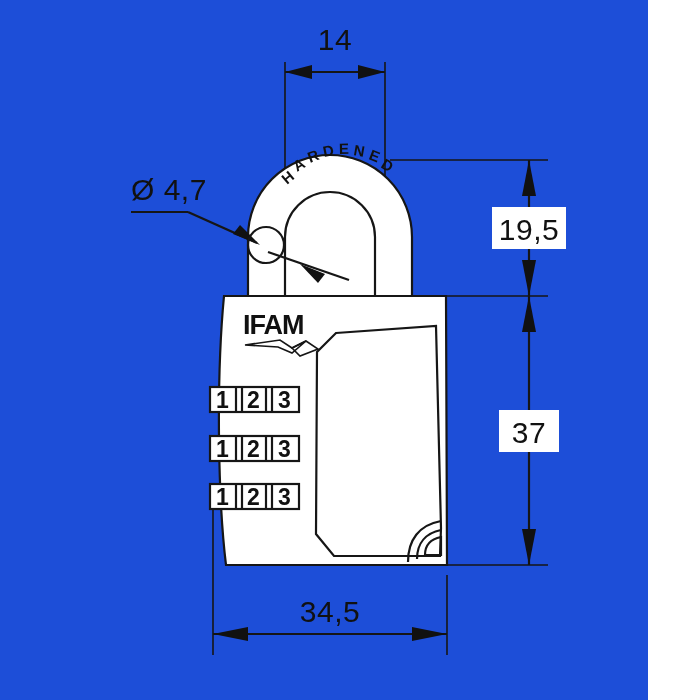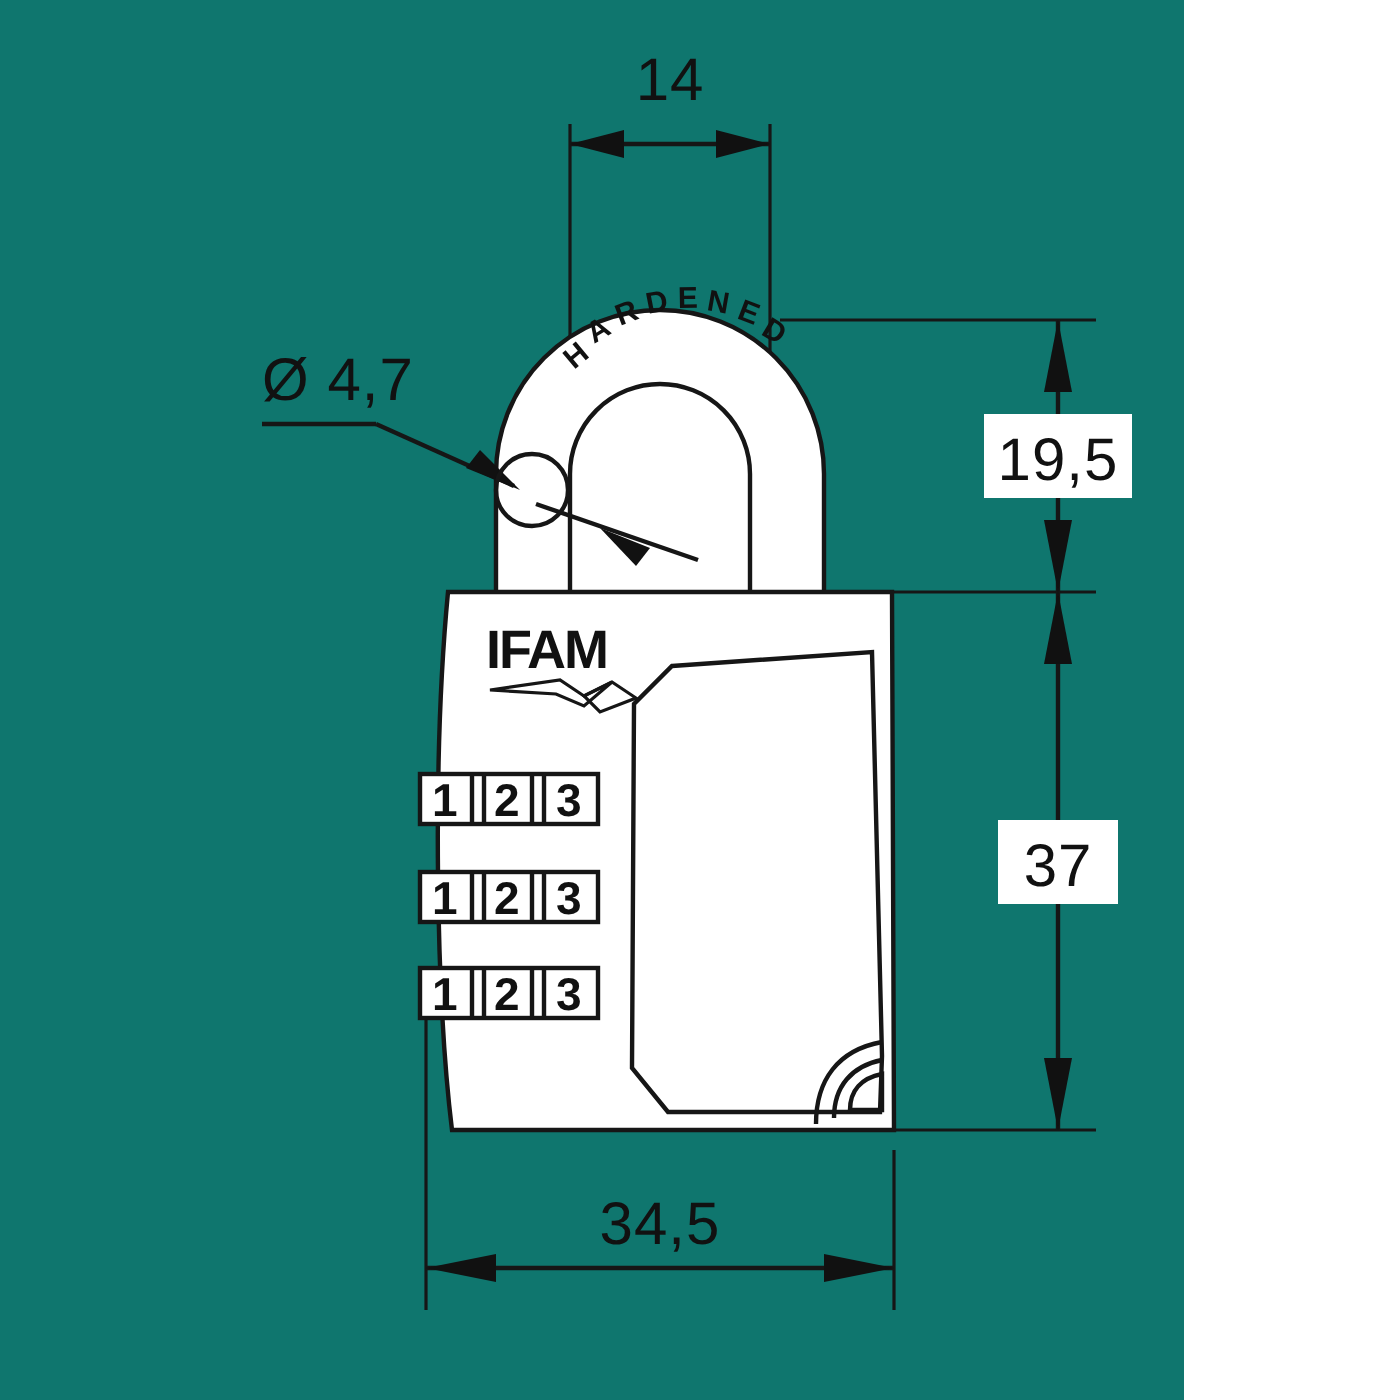--- a/index.html
+++ b/index.html
@@ -8,23 +8,23 @@
     background: #ffffff;
   }
   body {
     width: 700px;
     height: 700px;
     font-family: "Liberation Sans", sans-serif;
     overflow: hidden;
   }
   #drawing-root {
     position: relative;
-    width: 592px;
+    width: 648px;
     height: 700px;
-    background: #0f766e;
+    background: #1d4ed8;
   }
   svg#technical-drawing {
     display: block;
     width: 700px;
     height: 700px;
   }
   .line {
     stroke: #161616;
     fill: none;
   }

